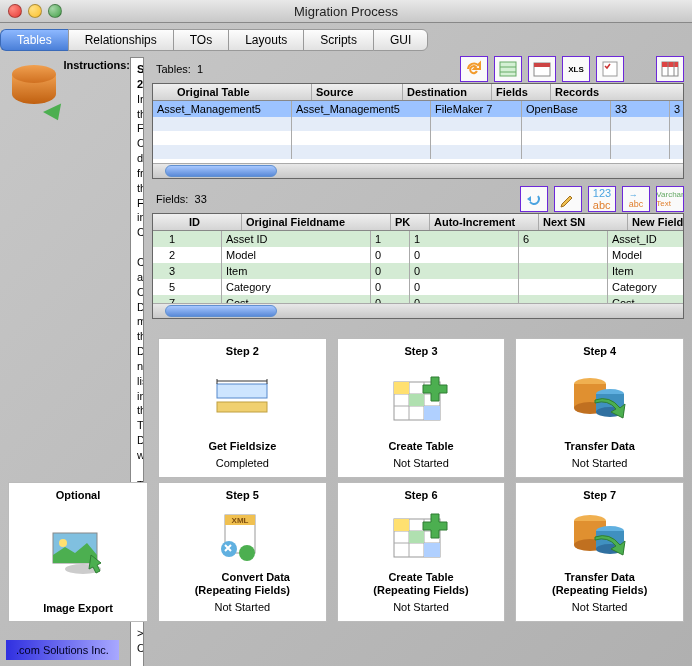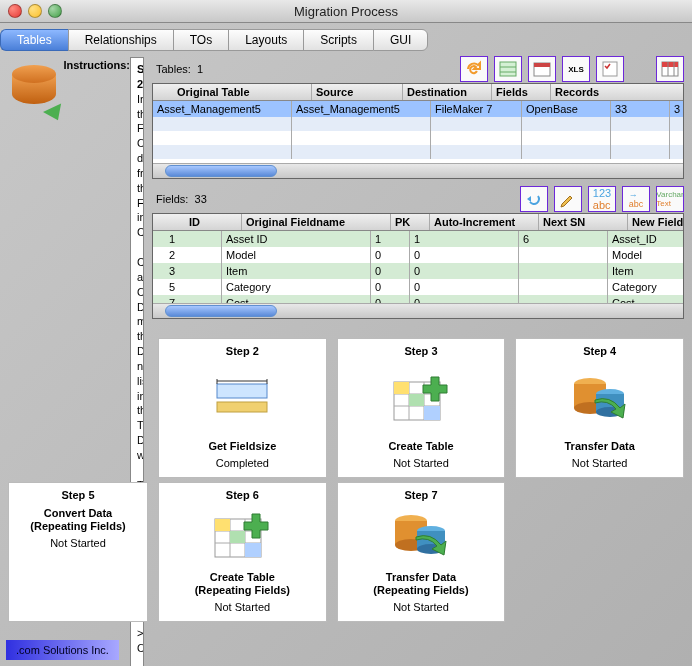--- a/index.html
+++ b/index.html
@@ -436,22 +436,45 @@
           </svg>
         </div>
         <div class="step-label" style="white-space: pre-line;">Transfer Data</div>
         <div class="step-status">Not Started</div>
       </div>
     </div>
 </div>
 
 <div class="steps-bot" id="steps-bot-row" style="position:absolute; left:0; top:482px; width:692px; box-sizing:border-box;">
     <div class="step-card">
+      <div class="step-title">Optional</div>
+      <div class="step-icon">
+        <svg width="70" height="55">
+          <rect x="10" y="8" width="44" height="30" fill="#80c0e0" stroke="#888"></rect>
+          <circle cx="20" cy="18" r="4" fill="#ffe070"></circle>
+          <path d="M10 30 l12 -8 10 6 12 -10 10 12 v8 h-44z" fill="#4caf50"></path>
+          <ellipse cx="40" cy="44" rx="18" ry="5" fill="#ccc"></ellipse>
+          <path d="M48 30 l10 8 -4 2 3 6 -4 2 -3 -6 -4 2z" fill="#4caf50" stroke="#2e7d32"></path>
+        </svg>
+      </div>
+      <div class="step-label" style="white-space: pre-line;">Image Export</div>
+    </div>
+    <div class="step-card">
       <div class="step-title">Step 5</div>
-      <div class="step-label" style="white-space: pre-line;">Convert Data
+      <div class="step-icon">
+        <svg width="70" height="55">
+          <rect x="18" y="6" width="30" height="38" fill="#fff" stroke="#999"></rect>
+          <rect x="18" y="6" width="30" height="10" fill="#f0c050"></rect>
+          <text x="33" y="14" font-size="8" text-anchor="middle" fill="#805010" font-weight="bold">XML</text>
+          <circle cx="22" cy="40" r="8" fill="#60b0e0"></circle>
+          <circle cx="40" cy="44" r="8" fill="#4caf50"></circle>
+          <path d="M18 36 l6 6 M24 36 l-6 6" stroke="#fff" stroke-width="2"></path>
+        </svg>
+      </div>
+      <div class="step-label" style="white-space: pre-line; text-align: right;">Convert Data
 (Repeating Fields)</div>
       <div class="step-status">Not Started</div>
     </div>
     <div class="step-card">
       <div class="step-title">Step 6</div>
       <div class="step-icon">
         <svg width="70" height="55">
           <rect x="8" y="10" width="46" height="38" fill="#fff" stroke="#999"></rect>
           <rect x="8" y="10" width="46" height="38" fill="url(#g)"></rect>
           <line x1="8" y1="22" x2="54" y2="22" stroke="#aaa"></line>

